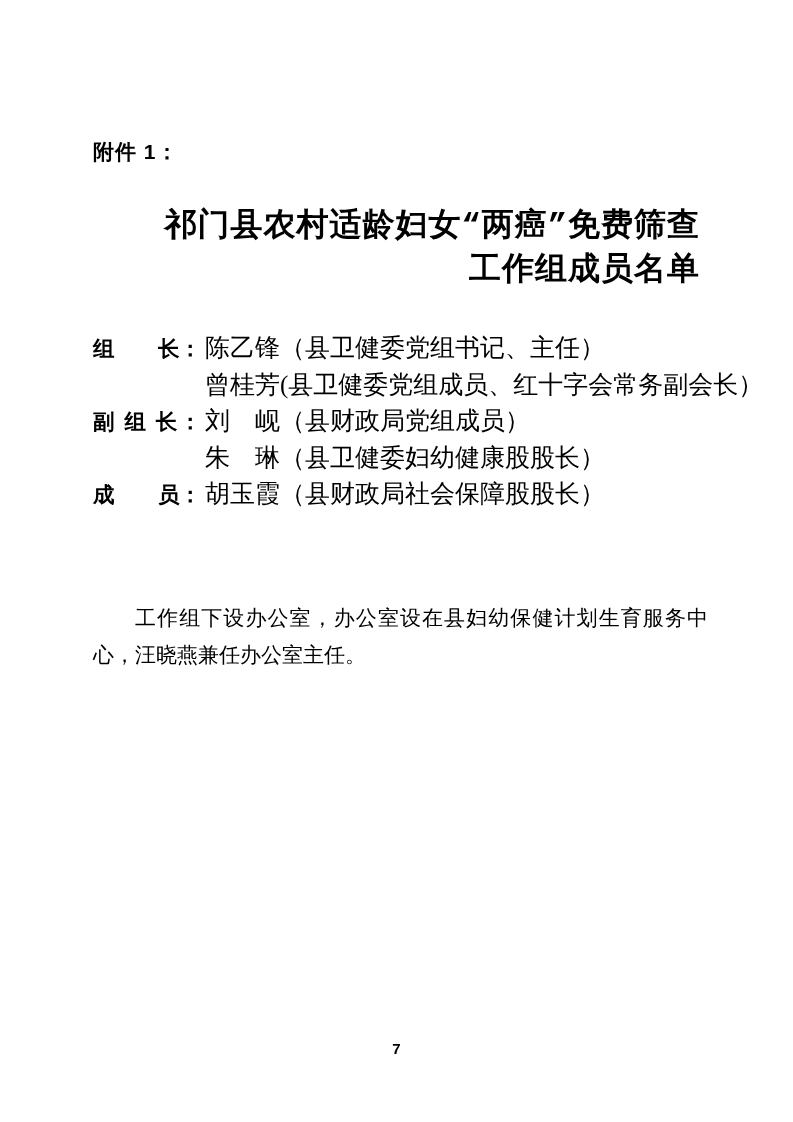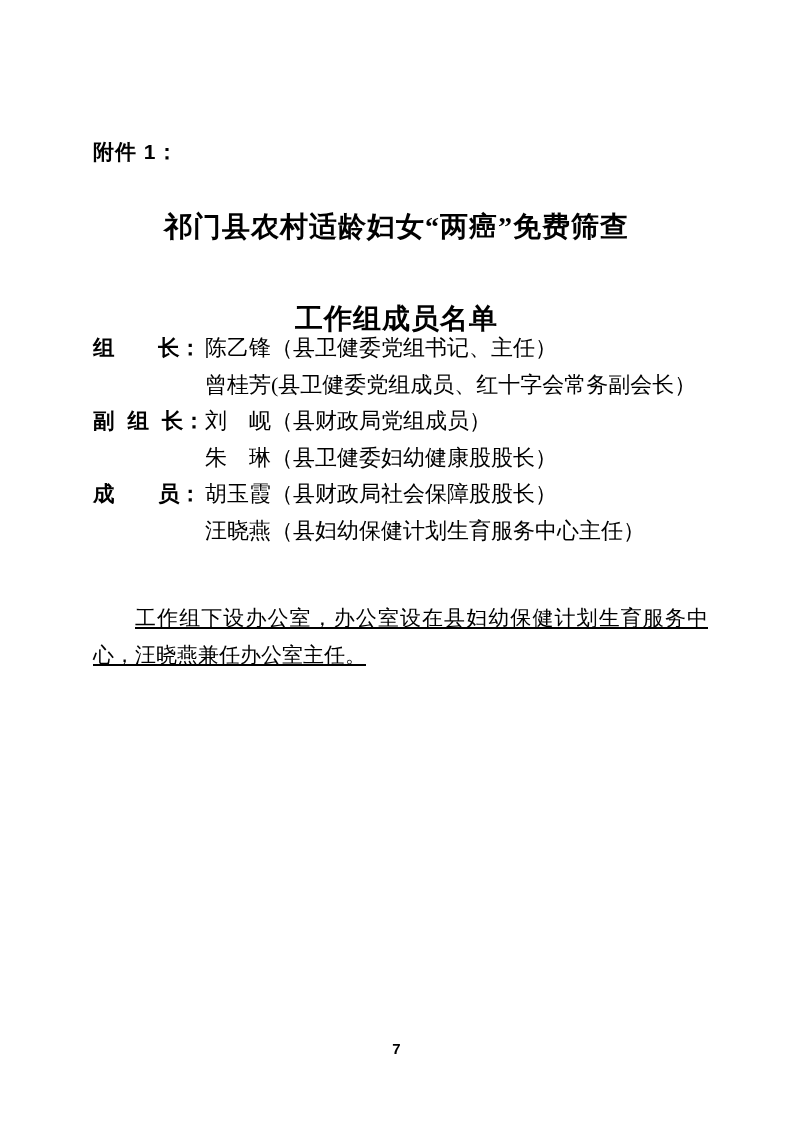--- a/index.html
+++ b/index.html
@@ -30,82 +30,80 @@
     font-weight: bold;
     font-size: 21px;
     letter-spacing: 1px;
     white-space: nowrap;
   }
   .doc-title {
     position: absolute;
     left: 93px;
     top: 205px;
     width: 607px;
-    text-align: center;
-    font-family: Liberation Serif, serif;
+    text-align: right;
+    font-family: Liberation Mono, monospace;
     font-weight: bold;
-    font-size: 28px;
+    font-size: 32px;
     line-height: 44px;
     letter-spacing: 1px;
   }
   .doc-title .line2 {
     display: block;
-    margin-top: 48px;
   }
   .roster {
     position: absolute;
     left: 93px;
     top: 330px;
     width: 620px;
     font-size: 21px;
     line-height: 36px;
   }
   .roster-row {
     display: flex;
     align-items: baseline;
     white-space: nowrap;
   }
   .role-label {
-    font-family: Liberation Mono, monospace;
+    font-family: Liberation Serif, serif;
     font-weight: bold;
     font-size: 21.5px;
     display: inline-block;
     width: 112px;
     flex: 0 0 112px;
     letter-spacing: 0;
   }
   .role-label.spaced {
     text-align: justify;
     text-align-last: justify;
     padding-right: 4px;
     box-sizing: border-box;
   }
   .role-label.indent-blank {
     width: 112px;
     flex: 0 0 112px;
   }
   .person {
     font-family: "Liberation Serif", "DejaVu Serif", serif;
-    font-size: 22px;
+    font-size: 25px;
   }
   .person .name {
     letter-spacing: 0px;
   }
   .person .title {
     letter-spacing: 0px;
   }
   .closing {
     position: absolute;
     left: 93px;
     top: 600px;
     width: 615px;
     font-size: 21px;
     line-height: 37px;
     text-align: justify;
-    text-decoration: underline;
   }
   .closing p {
     margin: 0;
     text-indent: 42px;
   }
   .page-number {
     position: absolute;
     left: 0;
     right: 0;
     top: 1040px;
@@ -157,26 +155,20 @@
       </span>
     </div>
 
     <div class="roster-row">
       <span class="role-label spaced">成　　员：</span>
       <span class="person">
         <span class="name">胡玉霞</span><span class="title">（县财政局社会保障股股长）</span>
       </span>
     </div>
 
-    <div class="roster-row">
-      <span class="role-label indent-blank"></span>
-      <span class="person">
-        <span class="name">汪晓燕</span><span class="title">（县妇幼保健计划生育服务中心主任）</span>
-      </span>
-    </div>
 
 
   </div>
 
   <div class="closing">
     <p>工作组下设办公室，办公室设在县妇幼保健计划生育服务中心，汪晓燕兼任办公室主任。</p>
   </div>
 
   <div class="page-number">7</div>
 

